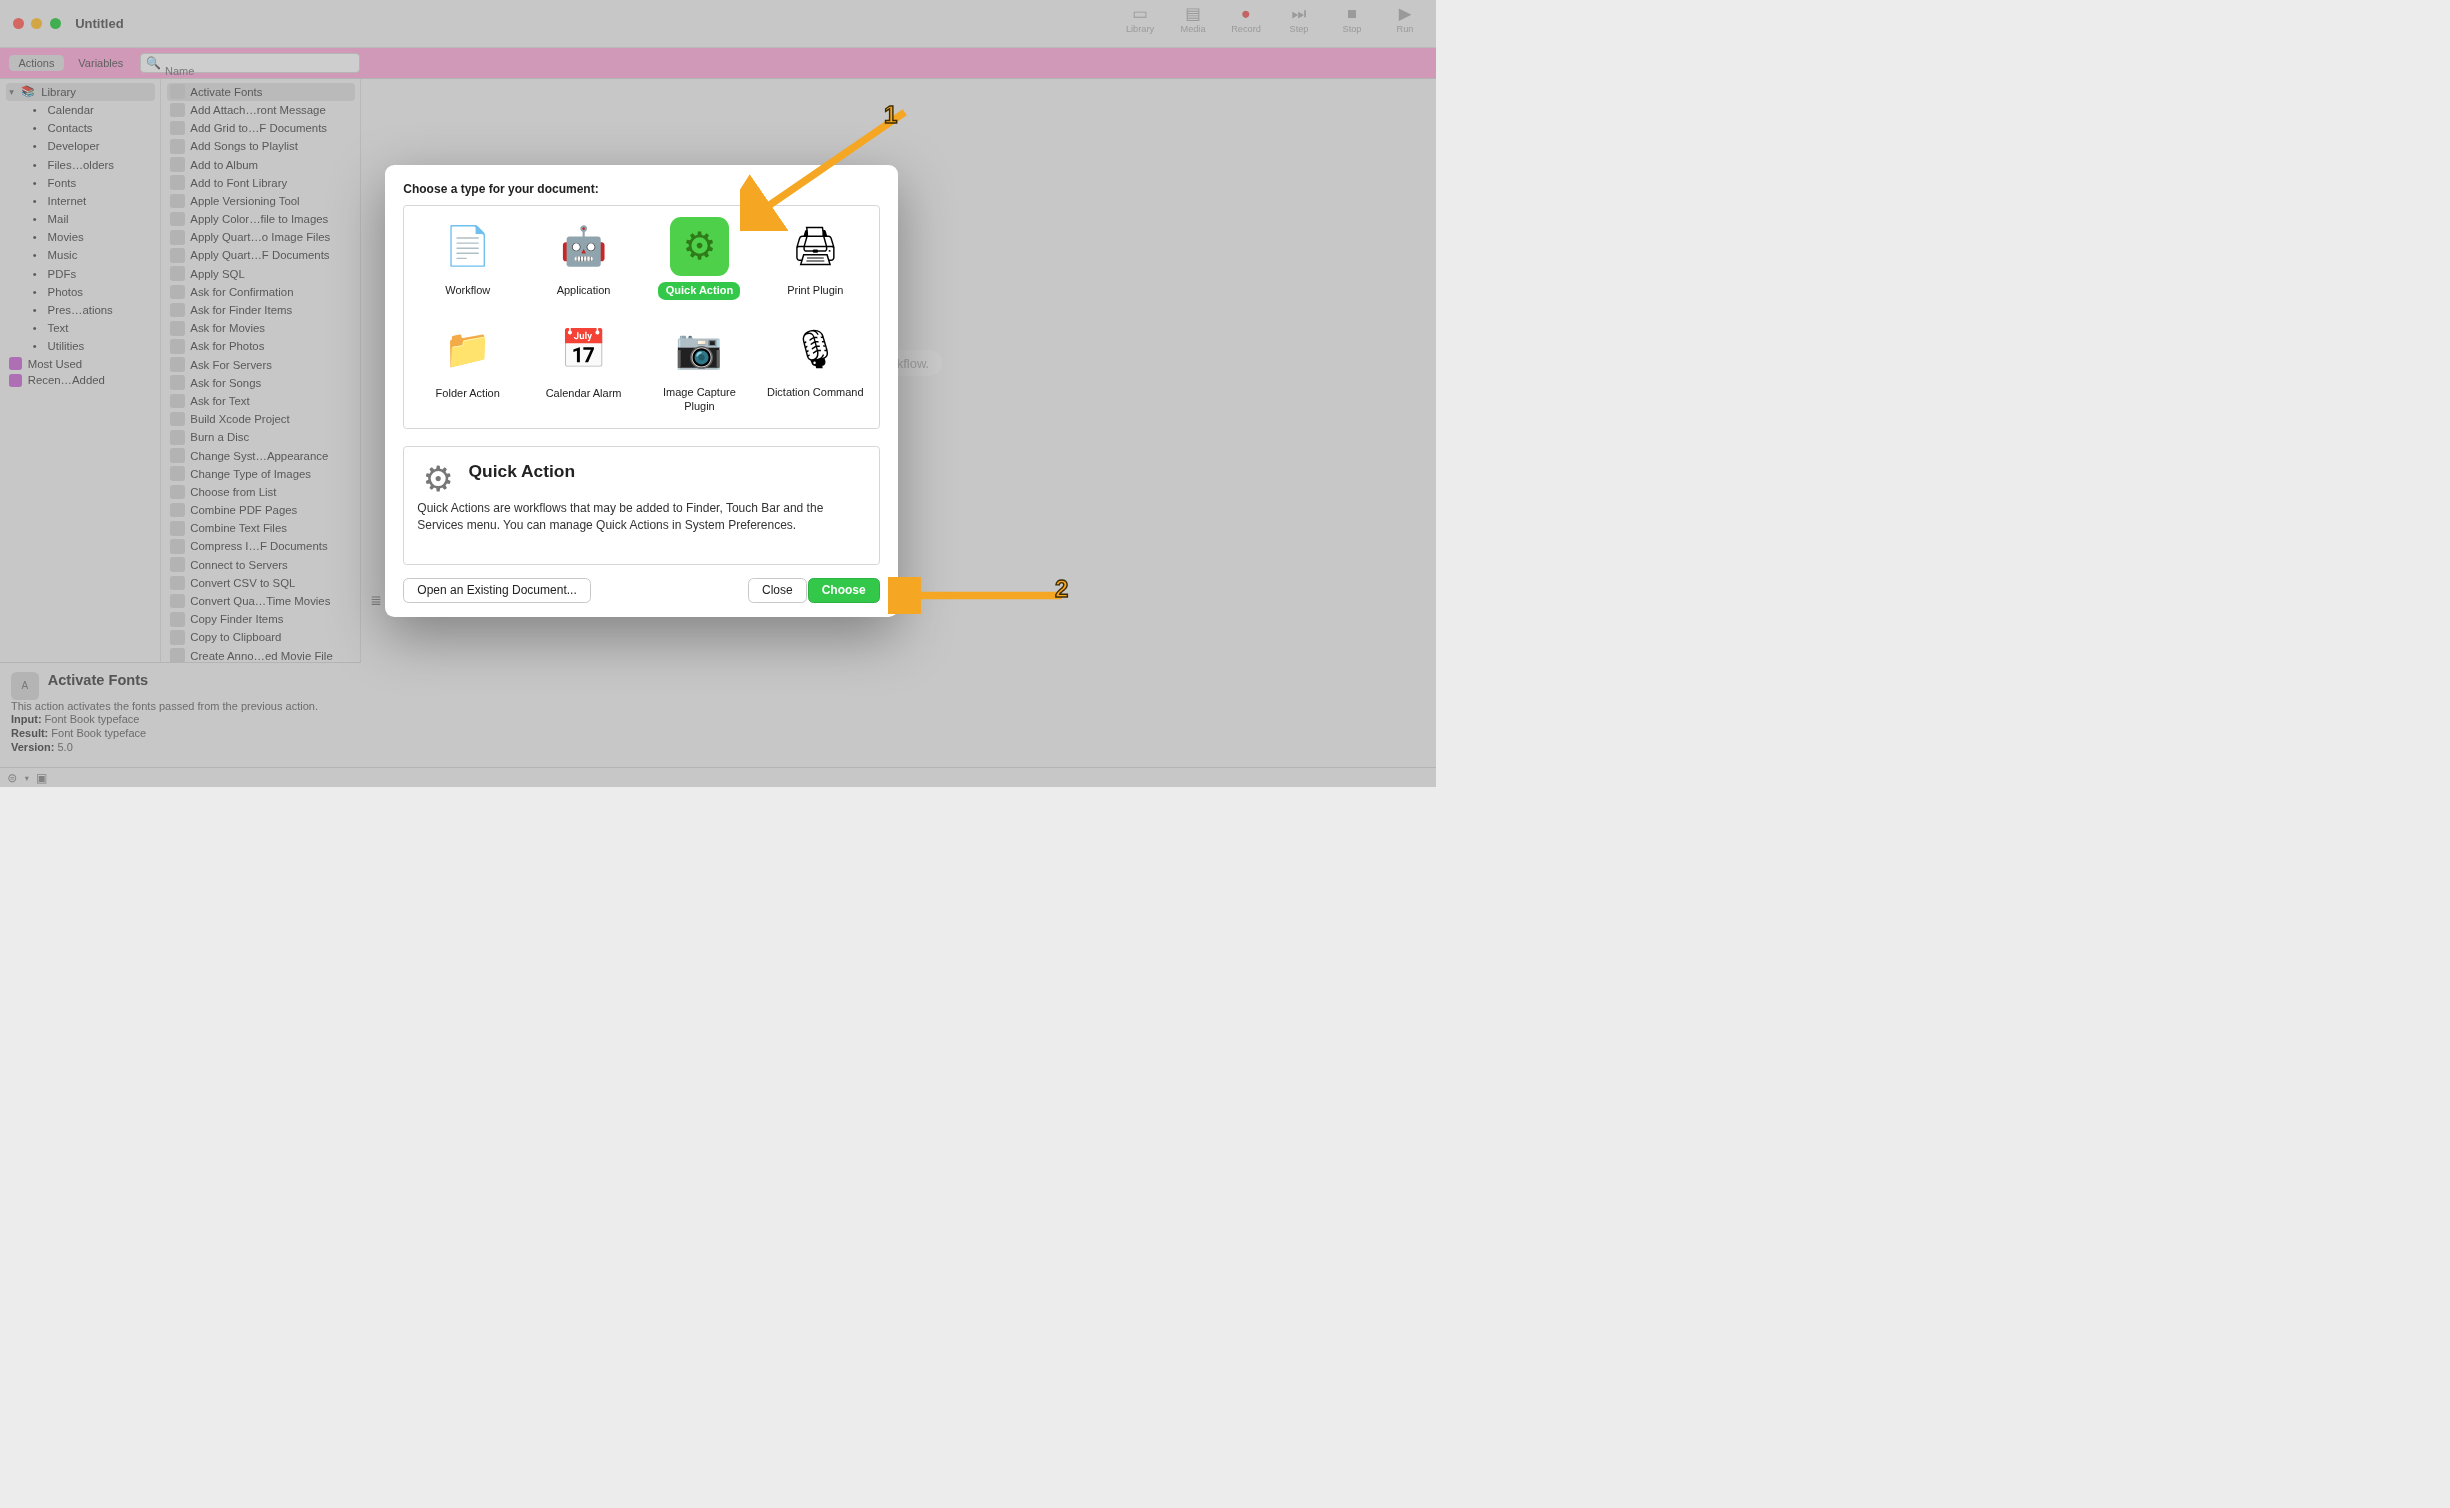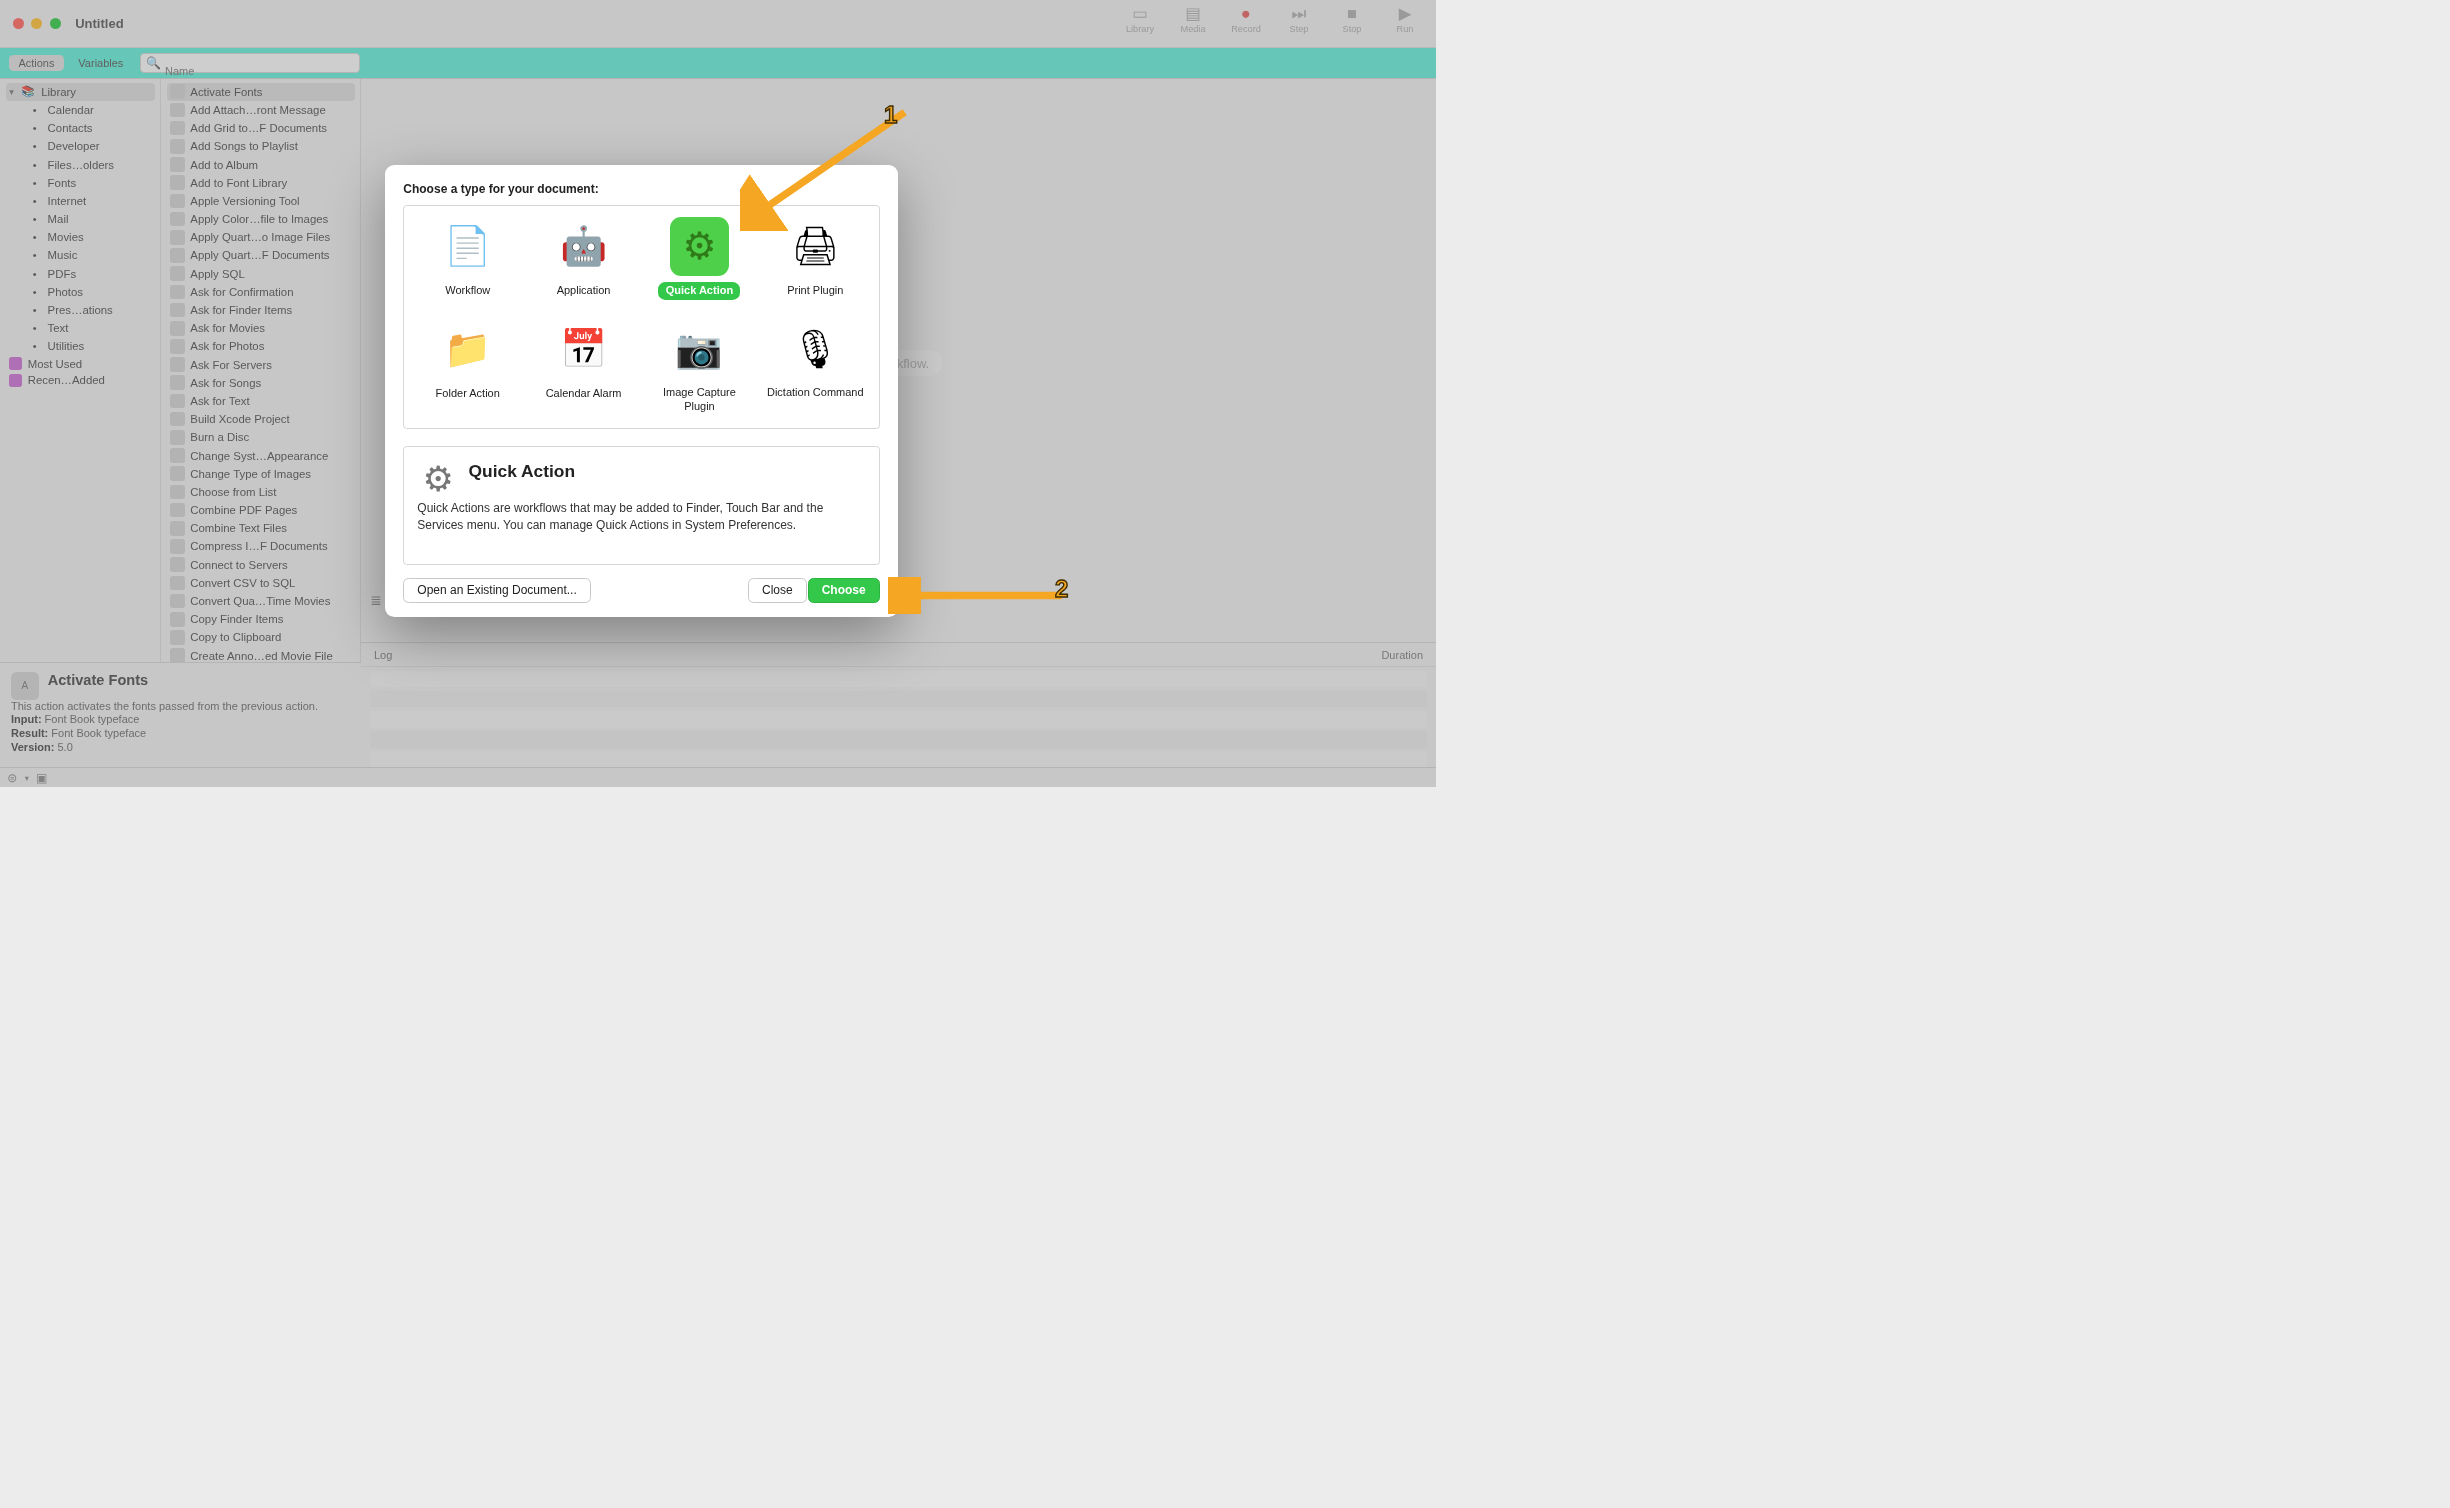--- a/index.html
+++ b/index.html
@@ -8,21 +8,21 @@
 .titlebar { position: relative; height: 48px; display: flex; align-items: center; padding: 0 13px; border-bottom: 0.9px solid #d9d9d9; }
 .traffic-lights { display: flex; gap: 7.3px; margin-right: 14.6px; }
 .traffic-light { width: 11px; height: 11px; border-radius: 50%; }
 .tl-red { background: #ff5f57; } .tl-yellow { background: #fdbc2c; } .tl-green { background: #28c840; }
 .doc-title { font-size: 13px; font-weight: 600; color: #555; }
 .toolbar-right { position: absolute; right: 11px; top: 3.7px; display: flex; gap: 13px; }
 .tool-btn { width: 40px; text-align: center; color: #aaa; cursor: pointer; font-size: 9.2px; }
 .tool-btn .icon { font-size: 16.5px; display: block; margin-bottom: 1.8px; }
 .tool-rec .icon { color: #e45b5b; }
 
-.subbar { height: 31px; display: flex; align-items: center; gap: 7.3px; padding: 0 9.2px; border-bottom: 0.9px solid #cfcfcf; background: #5eead4; }
+.subbar { height: 31px; display: flex; align-items: center; gap: 7.3px; padding: 0 9.2px; border-bottom: 0.9px solid #cfcfcf; background: #f9a8d4; }
 .seg { display: flex; gap: 5.5px; }
 .seg-btn { padding: 1.8px 9.2px; border-radius: 4.6px; font-size: 11px; background: transparent; border: none; color: #555; cursor: pointer; }
 .seg-btn.active { background: #dcdcdc; }
 .search { flex: 0 0 220px; display: flex; align-items: center; background: #f7f7f7; border: 0.9px solid #d0d0d0; border-radius: 4.6px; padding: 1.8px 5.5px; height: 20px; }
 .search input { border: none; outline: none; background: transparent; font-size: 11px; width: 100%; color: #666; margin-top: 16px; }
 .search .mag { color: #999; margin-right: 3.7px; font-size: 12px; }
 
 .body { display: flex; height: calc(100% - 79px - 31px); }
 .sidebar { width: 161px; background: #ececec; border-right: 0.9px solid #d7d7d7; padding: 3.7px 5.5px; overflow: auto; }
 .actionslist { width: 200px; background: #ececec; border-right: 0.9px solid #d7d7d7; padding: 3.7px 5.5px; overflow: auto; position: relative; }
@@ -341,33 +341,20 @@
 
   <div class="infopane">
     <div class="ipic">A</div>
     <h3>Activate Fonts</h3>
     <p>This action activates the fonts passed from the previous action.</p>
     <div class="kv"><b>Input:</b> <span>Font Book typeface</span></div>
     <div class="kv"><b>Result:</b> <span>Font Book typeface</span></div>
     <div class="kv"><b>Version:</b> <span>5.0</span></div>
   </div>
 
-  <div class="logbar">
-    <div class="loghdr">
-      <span>Log</span>
-      <span>Duration</span>
-    </div>
-    <div class="logrows">
-      <div class="logrow"></div>
-      <div class="logrow"></div>
-      <div class="logrow"></div>
-      <div class="logrow"></div>
-      <div class="logrow"></div>
-    </div>
-  </div>
 
   <div class="bottom-strip">
     <span>⊜</span>
     <span style="font-size:8.2px;">▾</span>
     <span>▣</span>
   </div>
 
   <div class="dim-overlay"></div>
 
   <div class="dialog">

